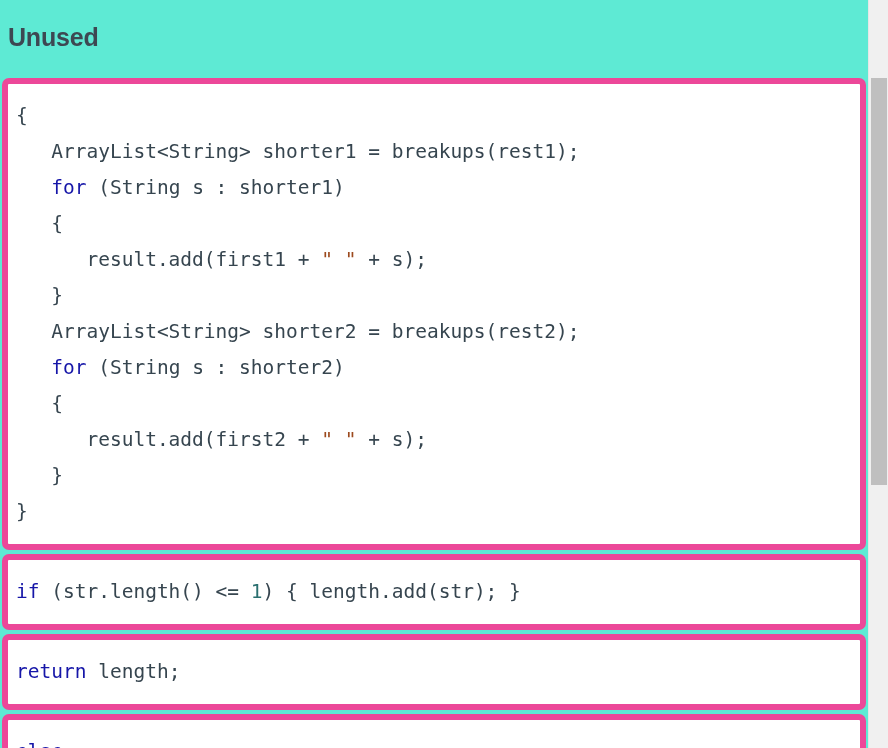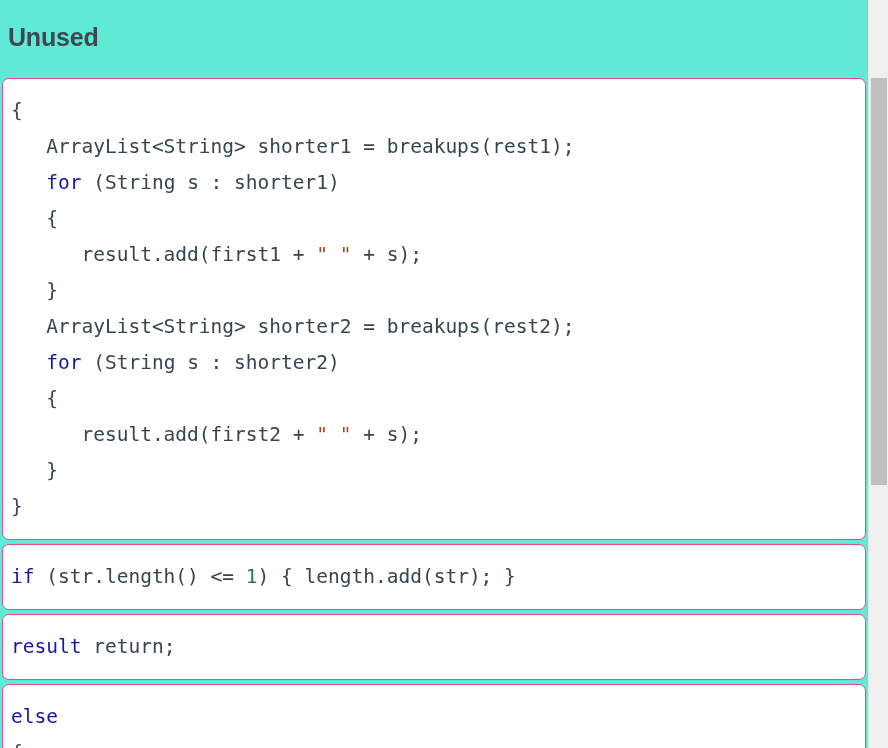--- a/index.html
+++ b/index.html
@@ -55,21 +55,21 @@
   
   .blocks {
     position: absolute;
     left: 0;
     top: 78px;
     width: 868px;
   }
 
   .code-block {
     background: #ffffff;
-    border: 1px solid #ec4899;
+    border: 6px solid #ec4899;
     border-radius: 7px;
     margin: 0 2px 4px 2px;
     padding: 14px 10px 14px 8px;
     overflow: hidden;
   }
 
   pre.code {
     margin: 0;
     padding: 0;
     font-family: "DejaVu Sans Mono", "Liberation Mono", monospace;
@@ -127,21 +127,21 @@
 <span>   </span><span class="kw">for</span><span> (String s : shorter2)</span>
 <span>   {</span>
 <span>      result.add(first2 + </span><span class="str">" "</span><span> + s);</span>
 <span>   }</span>
 <span>}</span></pre>
           </div>
           <div class="code-block">
             <pre class="code"><span class="kw">if</span><span> (str.length() &lt;= </span><span class="num">1</span><span>) { length.add(str); }</span></pre>
           </div>
           <div class="code-block">
-            <pre class="code"><span class="kw">result</span><span> return;</span></pre>
+            <pre class="code"><span class="kw">return</span><span> length;</span></pre>
           </div>
           <div class="code-block">
             <pre class="code"><span class="kw">else</span>
 <span>{</span></pre>
           </div>
         </div>
 
     </div>
 
     <div class="scrollbar-track" style="background: rgb(240, 240, 240);">

